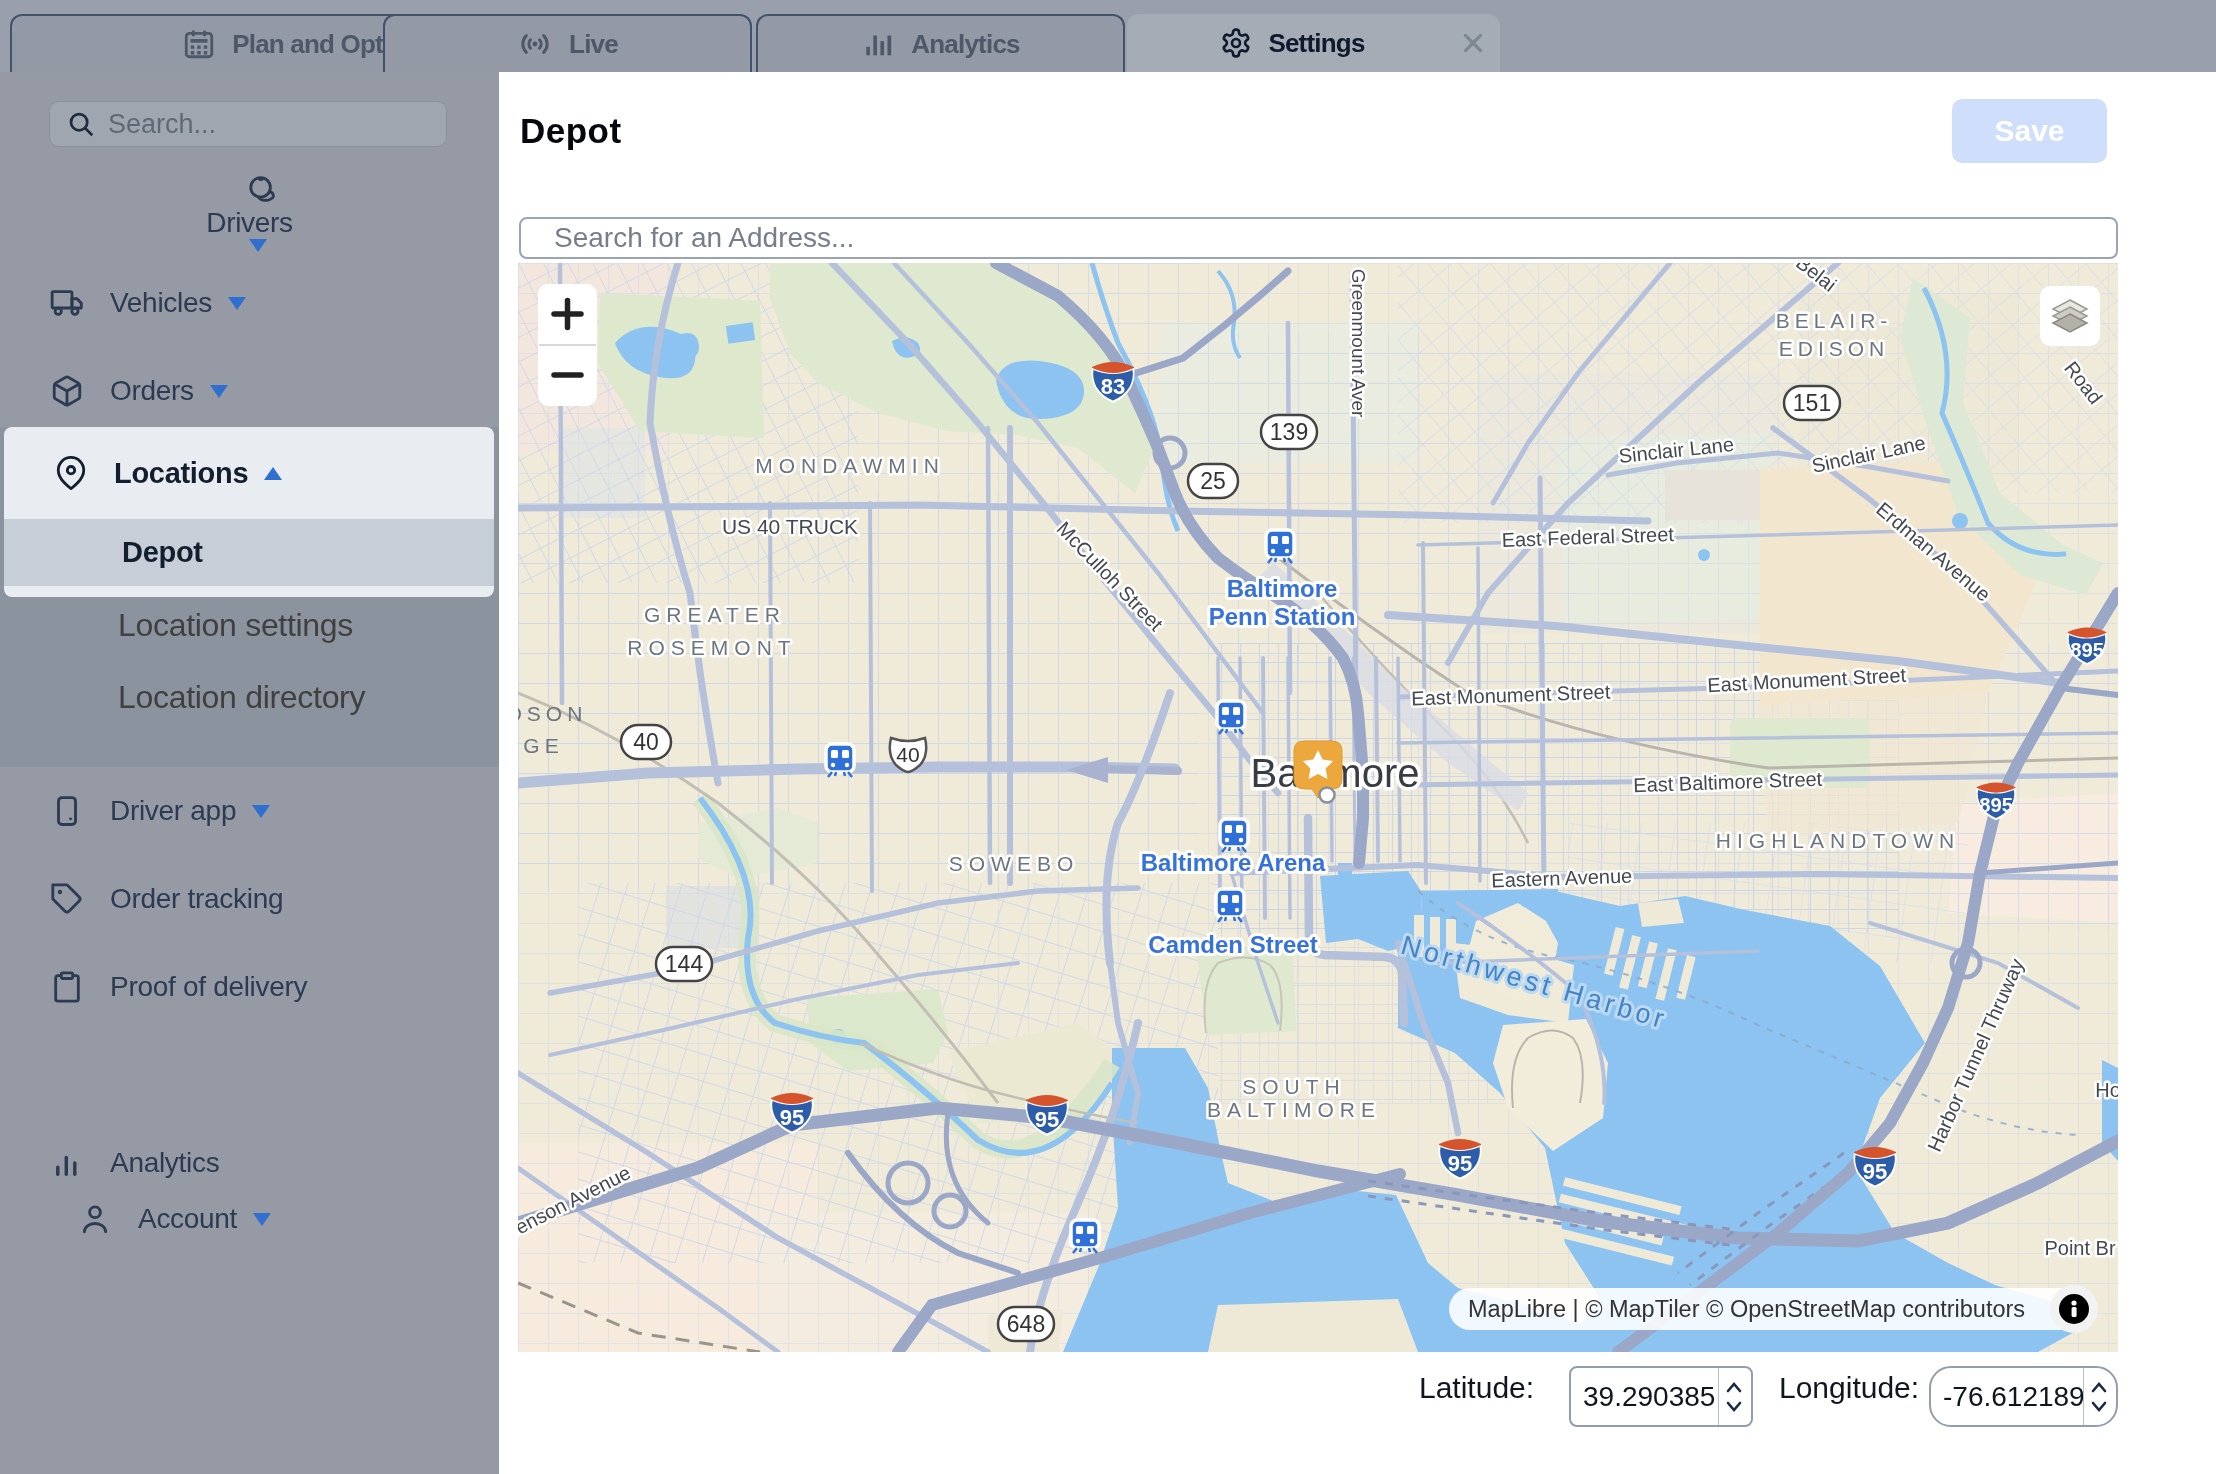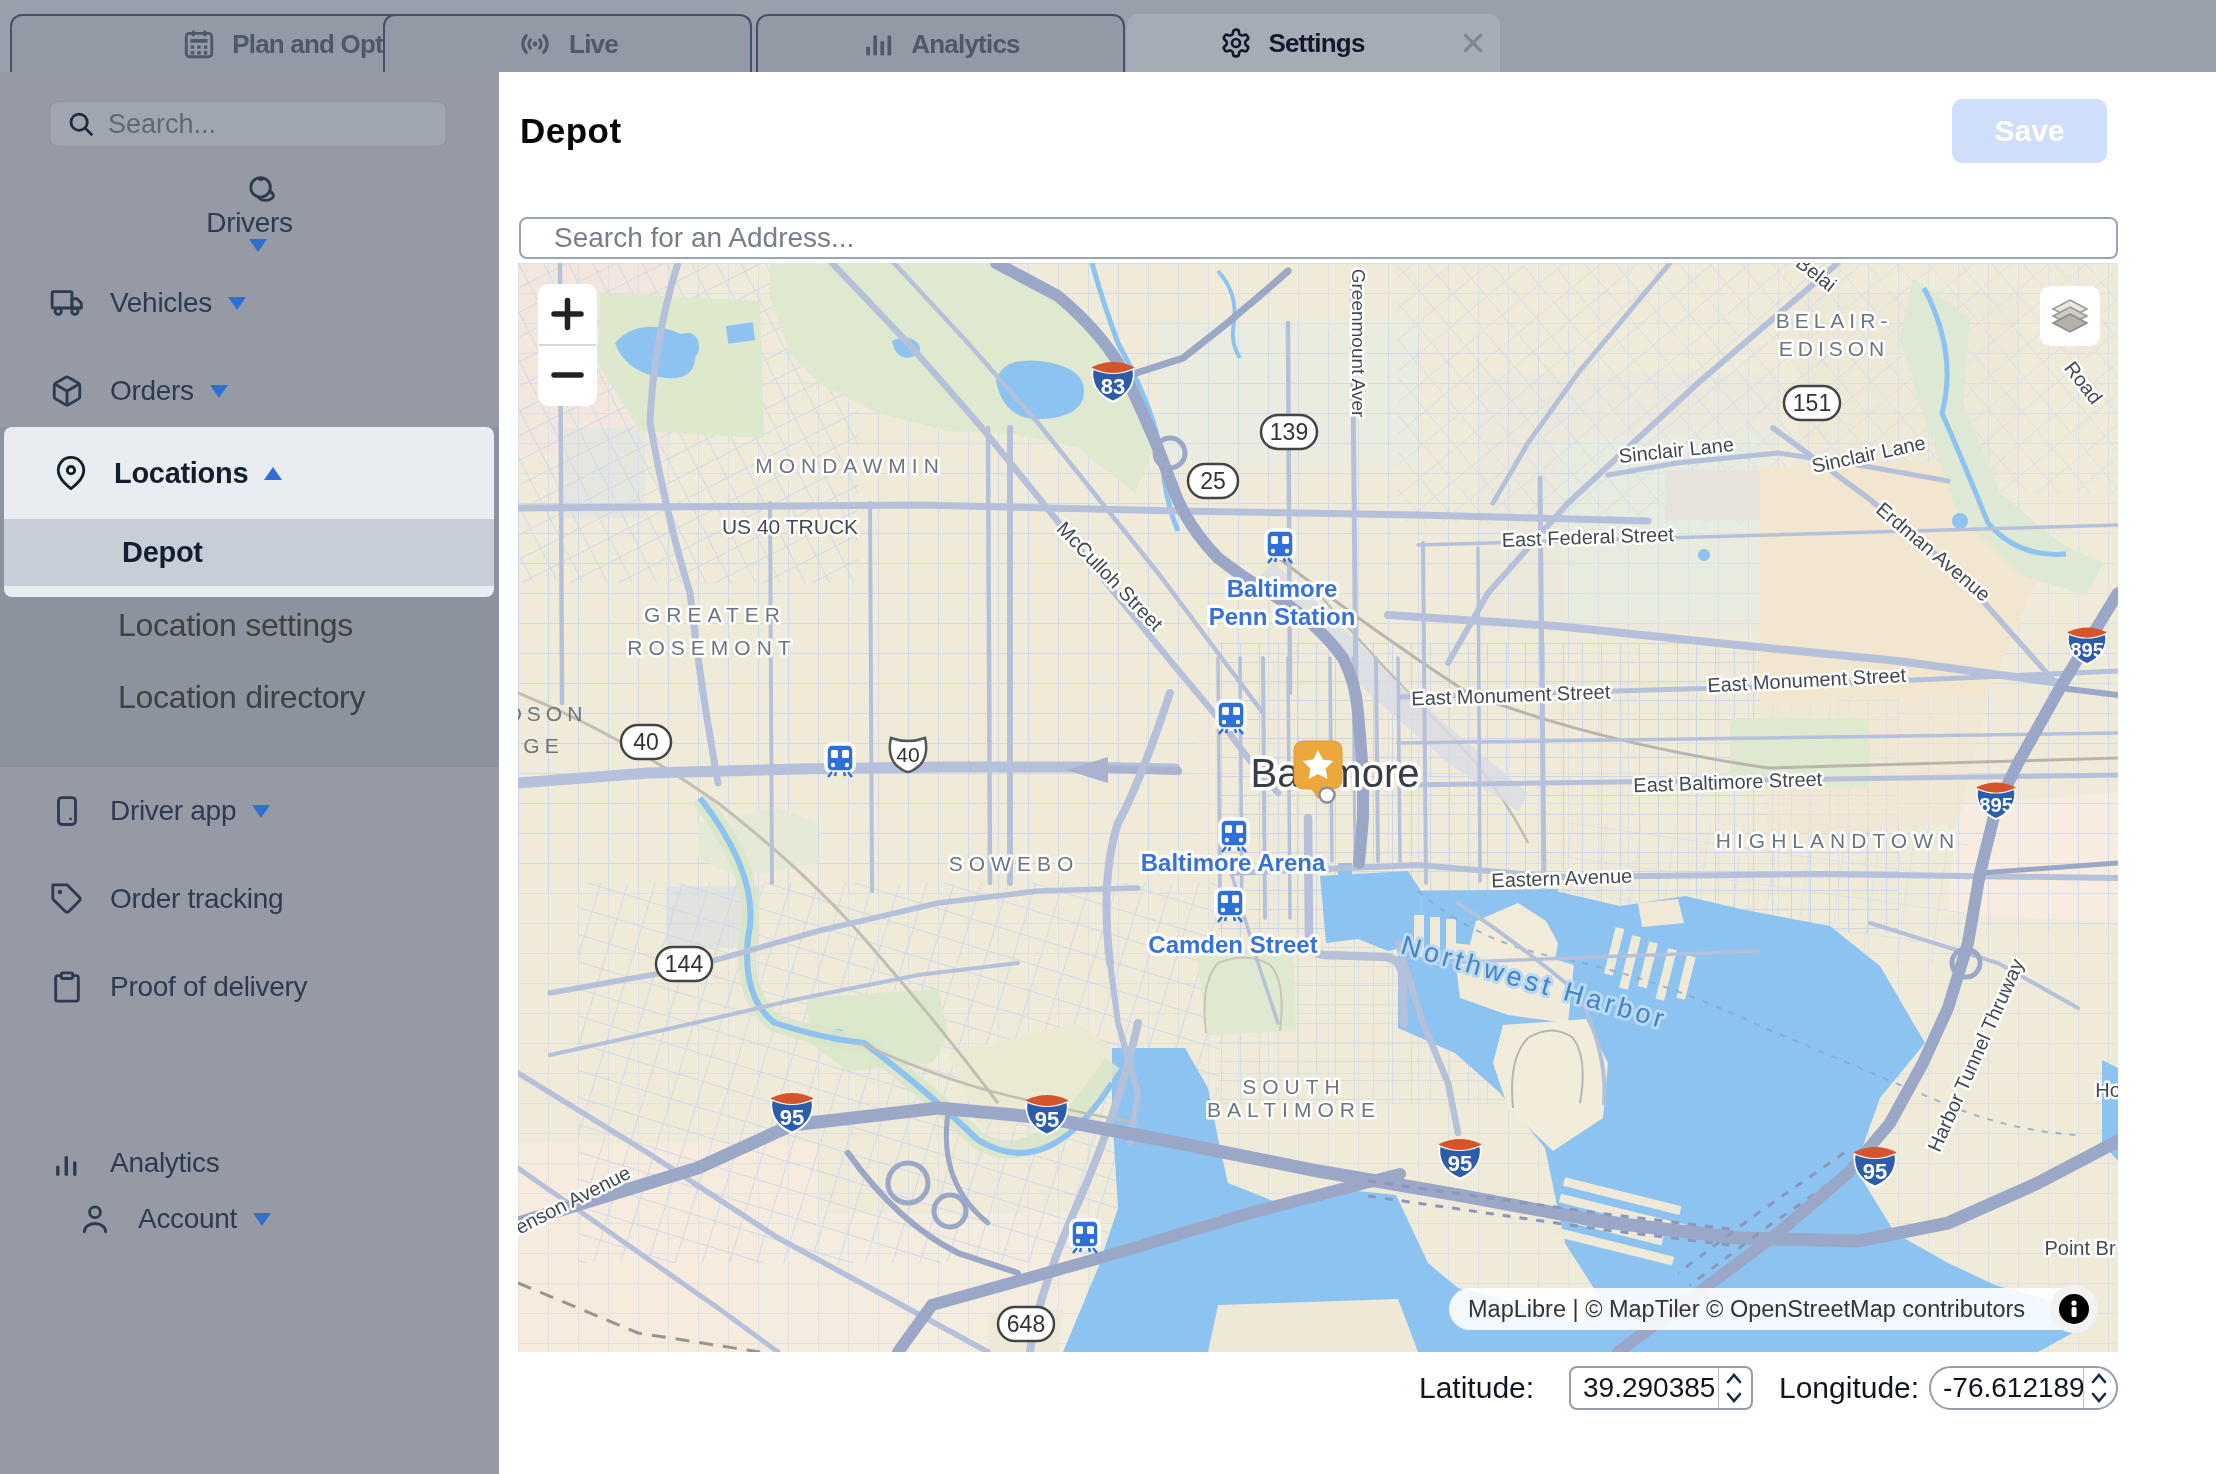--- a/index.html
+++ b/index.html
@@ -32,21 +32,21 @@
 .subitem { position:absolute; left:118px; color:#404040; font-size:32px; height:40px; display:flex; align-items:center; letter-spacing:-0.3px; }
 
 
 .main { position:absolute; left:499px; top:72px; width:1717px; height:1402px; background:#fff; }
 h1.depot { position:absolute; left:21px; top:39px; font-size:35px; font-weight:700; color:#05080c; letter-spacing:0.5px; }
 .savebtn { position:absolute; left:1453px; top:27px; width:155px; height:64px; background:#cfdefb; border-radius:10px; color:#ffffff; font-weight:700; font-size:30px; display:flex; align-items:center; justify-content:center; }
 .addr { position:absolute; left:20px; top:145px; width:1599px; height:42px; border:2px solid #9aa5b4; border-radius:8px; color:#757e89; font-size:28px; display:flex; align-items:center; padding-left:33px; background:#fff; }
 .mapwrap { position:absolute; left:19px; top:191px; width:1600px; height:1089px; overflow:hidden; background:#f0ead9; }
 .coords { position:absolute; top:1294px; left:0; width:1717px; height:44px; font-size:30px; color:#10161f; }
 .coords .lbl { position:absolute; top:5px; }
-.numbox { position:absolute; top:0; height:44px; border:2px solid #939dab; border-radius:8px; background:#fff; font-size:28px; color:#10161f; display:flex; align-items:center; padding-left:12px; }
+.numbox { position:absolute; top:0; height:61px; border:2px solid #939dab; border-radius:8px; background:#fff; font-size:28px; color:#10161f; display:flex; align-items:center; padding-left:12px; }
 .numbox .sep { position:absolute; right:32px; top:0; width:1px; height:100%; background:#b9bfc9; }
 .numbox .st { position:absolute; right:5px; width:24px; height:44px; }
 </style>
 </head>
 <body>
 <div id="app">
   <div class="tabbar">
     <div class="tab inactive t1">
       <svg class="ic" width="34" height="34" viewBox="0 0 24 24" fill="none" stroke="#4d5868" stroke-width="2">
           <rect x="3" y="4.5" width="18" height="16.5" rx="2.2"></rect>

